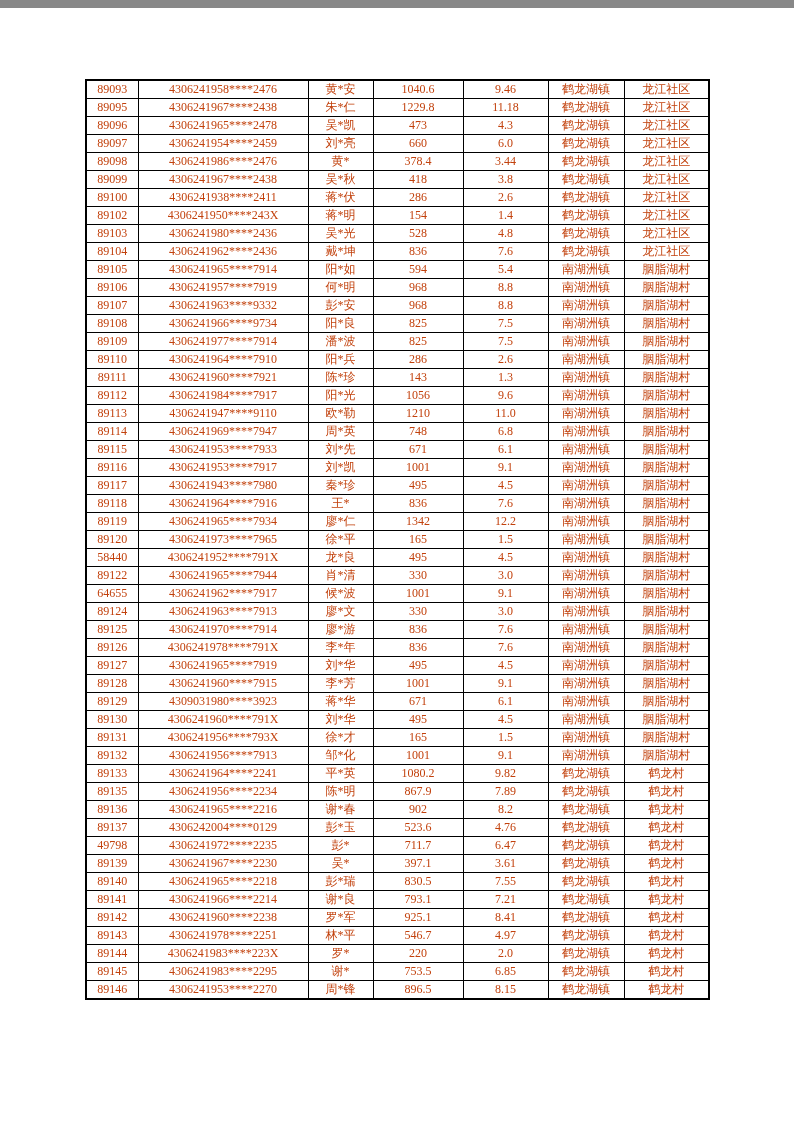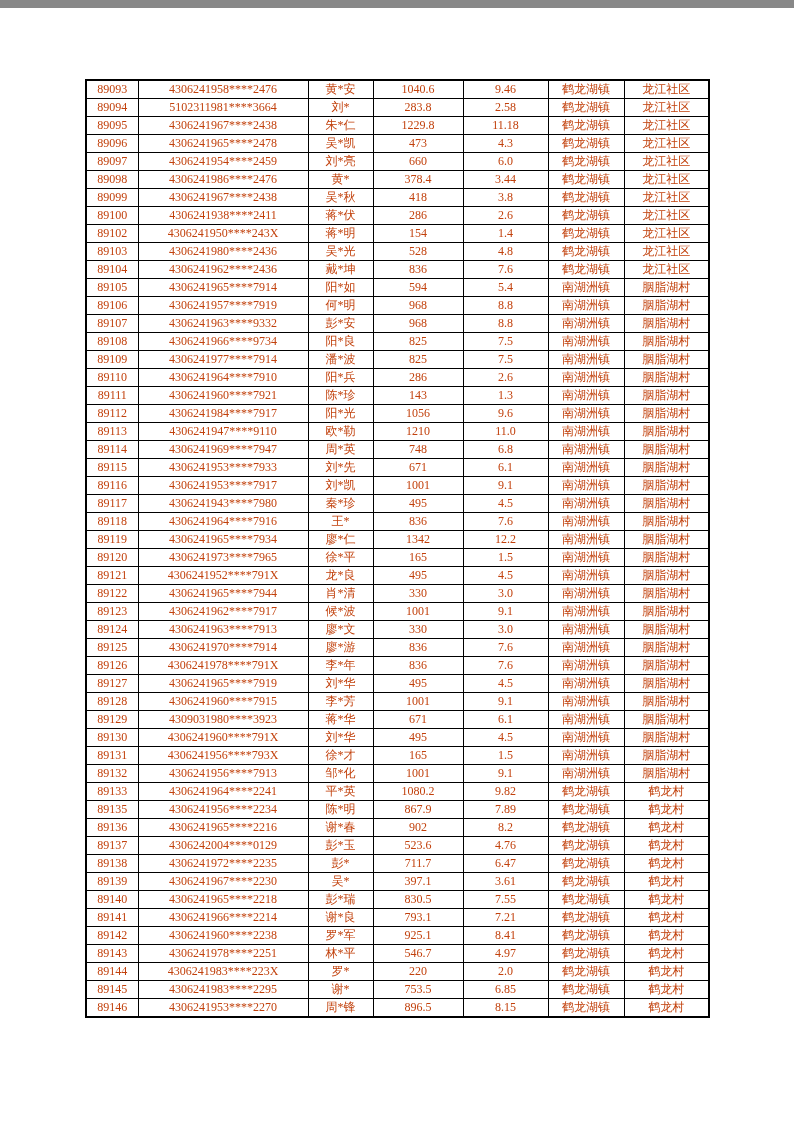--- a/index.html
+++ b/index.html
@@ -64,29 +64,20 @@
         <tr>
           <td>89093</td>
           <td>4306241958****2476</td>
           <td>黄*安</td>
           <td>1040.6</td>
           <td>9.46</td>
           <td>鹤龙湖镇</td>
           <td>龙江社区</td>
         </tr>
         <tr>
-          <td>89094</td>
-          <td>5102311981****3664</td>
-          <td>刘*</td>
-          <td>283.8</td>
-          <td>2.58</td>
-          <td>鹤龙湖镇</td>
-          <td>龙江社区</td>
-        </tr>
-        <tr>
           <td>89095</td>
           <td>4306241967****2438</td>
           <td>朱*仁</td>
           <td>1229.8</td>
           <td>11.18</td>
           <td>鹤龙湖镇</td>
           <td>龙江社区</td>
         </tr>
         <tr>
           <td>89096</td>
@@ -298,39 +289,39 @@
         <tr>
           <td>89120</td>
           <td>4306241973****7965</td>
           <td>徐*平</td>
           <td>165</td>
           <td>1.5</td>
           <td>南湖洲镇</td>
           <td>胭脂湖村</td>
         </tr>
         <tr>
-          <td>89121</td>
+          <td>58440</td>
           <td>4306241952****791X</td>
           <td>龙*良</td>
           <td>495</td>
           <td>4.5</td>
           <td>南湖洲镇</td>
           <td>胭脂湖村</td>
         </tr>
         <tr>
           <td>89122</td>
           <td>4306241965****7944</td>
           <td>肖*清</td>
           <td>330</td>
           <td>3.0</td>
           <td>南湖洲镇</td>
           <td>胭脂湖村</td>
         </tr>
         <tr>
-          <td>89123</td>
+          <td>64655</td>
           <td>4306241962****7917</td>
           <td>候*波</td>
           <td>1001</td>
           <td>9.1</td>
           <td>南湖洲镇</td>
           <td>胭脂湖村</td>
         </tr>
         <tr>
           <td>89124</td>
           <td>4306241963****7913</td>
@@ -442,21 +433,21 @@
         <tr>
           <td>89137</td>
           <td>4306242004****0129</td>
           <td>彭*玉</td>
           <td>523.6</td>
           <td>4.76</td>
           <td>鹤龙湖镇</td>
           <td>鹤龙村</td>
         </tr>
         <tr>
-          <td>89138</td>
+          <td>49798</td>
           <td>4306241972****2235</td>
           <td>彭*</td>
           <td>711.7</td>
           <td>6.47</td>
           <td>鹤龙湖镇</td>
           <td>鹤龙村</td>
         </tr>
         <tr>
           <td>89139</td>
           <td>4306241967****2230</td>

